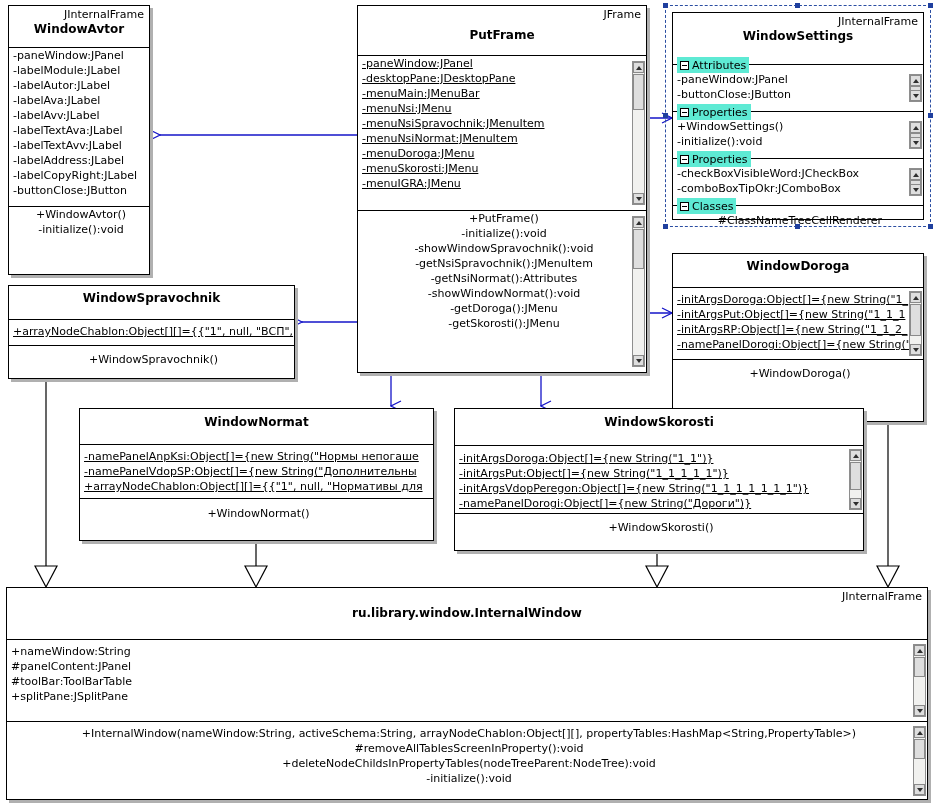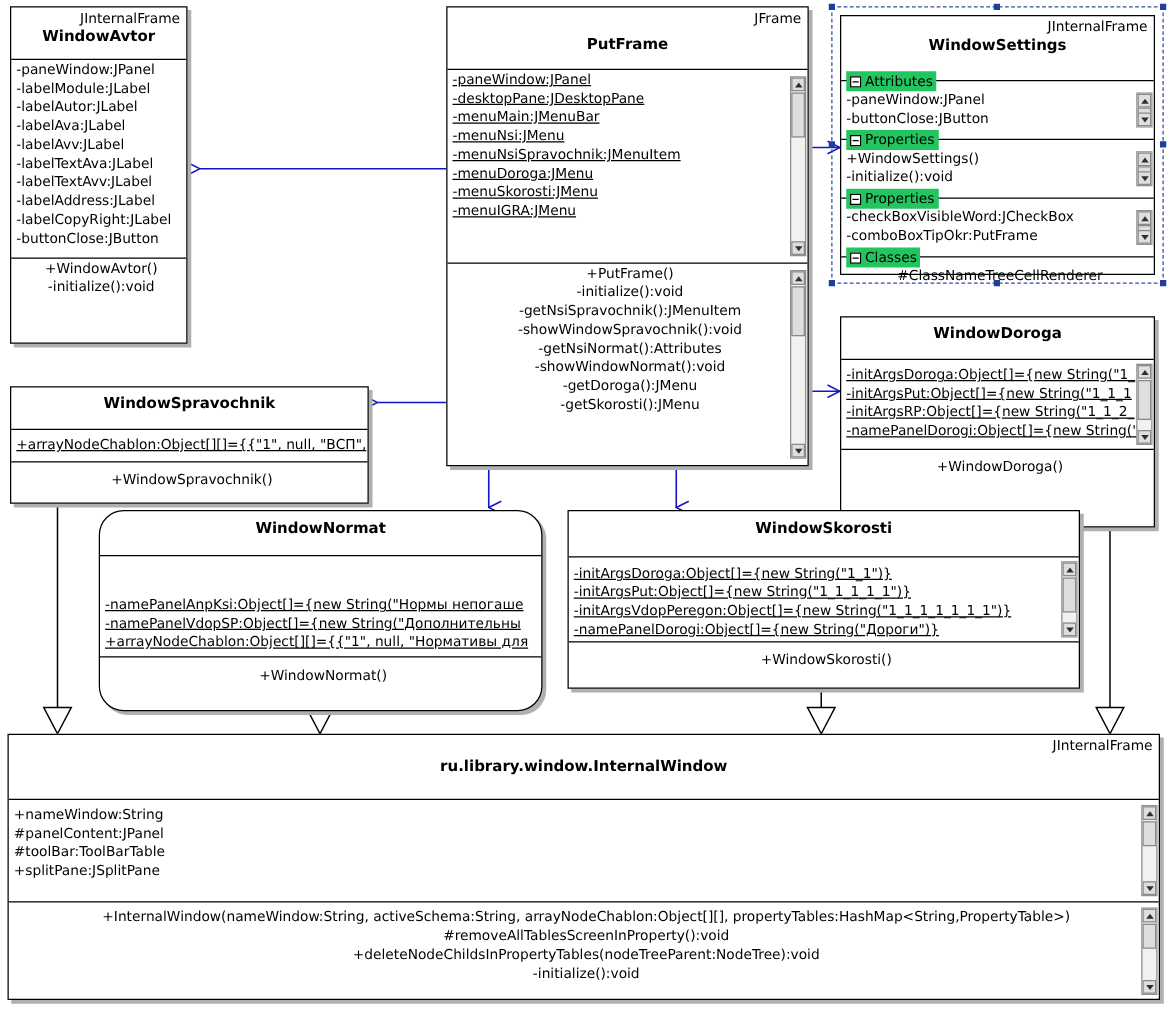--- a/index.html
+++ b/index.html
@@ -79,21 +79,21 @@
 
   
   .grouprow{
     position:relative;height:15px;line-height:15px;font-size:11px;
     padding-left:4px;white-space:nowrap;
   }
   .grouprow .gline{
     position:absolute;left:0;right:0;top:7px;border-top:1px solid #000;z-index:0;
   }
   .grouprow .gbox{
-    position:relative;display:inline-block;vertical-align:middle;background:#22c55e;
+    position:relative;display:inline-block;vertical-align:middle;background:#5eead4;
     padding:0 3px;z-index:1;
   }
   .gtoggle{
     display:inline-block;width:9px;height:9px;border:1px solid #000;box-sizing:border-box;
     position:relative;vertical-align:middle;background:#fff;margin-right:3px;
   }
   .gtoggle:before{
     content:"";position:absolute;left:1px;right:1px;top:3px;border-top:1px solid #000;
   }
   .glabel{vertical-align:middle;}
@@ -188,38 +188,39 @@
     <div class="uml-head" style="height:50px;">
       <span class="stereo">JFrame</span>
       <span class="cname" style="margin-top:6px;">PutFrame</span>
     </div>
     <div class="compart" style="height:155px;">
       <span class="feat stat">-paneWindow:JPanel</span>
       <span class="feat stat">-desktopPane:JDesktopPane</span>
       <span class="feat stat">-menuMain:JMenuBar</span>
       <span class="feat stat">-menuNsi:JMenu</span>
       <span class="feat stat">-menuNsiSpravochnik:JMenuItem</span>
+      <span class="feat stat">-menuNsiNormat:JMenuItem</span>
       <span class="feat stat">-menuDoroga:JMenu</span>
       <span class="feat stat">-menuSkorosti:JMenu</span>
       <span class="feat stat">-menuIGRA:JMenu</span>
       <div class="sbar" style="top:5px;bottom:5px;">
         <div class="arrow up">
             <i></i>
           </div>
         <div class="thumb" style="top:12px;height:36px;"></div>
         <div class="arrow dn">
             <i></i>
           </div>
       </div>
     </div>
     <div class="compart" style="height:161px;">
       <span class="feat">+PutFrame()</span>
       <span class="feat">-initialize():void</span>
+      <span class="feat">-showWindowSpravochnik():void</span>
       <span class="feat">-getNsiSpravochnik():JMenuItem</span>
-      <span class="feat">-showWindowSpravochnik():void</span>
       <span class="feat">-getNsiNormat():Attributes</span>
       <span class="feat">-showWindowNormat():void</span>
       <span class="feat">-getDoroga():JMenu</span>
       <span class="feat">-getSkorosti():JMenu</span>
       <div class="sbar" style="top:5px;bottom:5px;">
         <div class="arrow up">
             <i></i>
           </div>
         <div class="thumb" style="top:12px;height:40px;"></div>
         <div class="arrow dn">
@@ -286,21 +287,21 @@
     </div>
 
     <div class="grouprow">
       <div class="gline"></div>
       <span class="gbox">
         <span class="gtoggle"></span><span class="glabel">Properties</span>
       </span>
     </div>
     <div class="compart" style="height:32px;border-bottom:none;">
       <span class="feat">-checkBoxVisibleWord:JCheckBox</span>
-      <span class="feat">-comboBoxTipOkr:PutFrame</span>
+      <span class="feat">-comboBoxTipOkr:JComboBox</span>
       <div class="sbar" style="top:2px;bottom:2px;">
         <div class="arrow up">
             <i></i>
           </div>
         <div class="thumb" style="top:11px;height:7px;"></div>
         <div class="arrow dn">
             <i></i>
           </div>
       </div>
     </div>
@@ -309,21 +310,21 @@
       <div class="gline"></div>
       <span class="gbox">
         <span class="gtoggle"></span><span class="glabel">Classes</span>
       </span>
     </div>
     <div class="compart" style="height:17px;border-bottom:none;">
       <span class="feat">#ClassNameTreeCellRenderer</span>
     </div>
   </div>
 
-  <div class="uml" style="left:8px;top:285px;width:287px;height:94px;margin-top:24px;">
+  <div class="uml" style="left:8px;top:285px;width:287px;height:94px;">
     <div class="uml-head" style="height:28px;padding-top:4px;">
       <span class="cname">WindowSpravochnik</span>
     </div>
     <div class="compart" style="height:26px;padding-top:4px;">
       <span class="feat stat">+arrayNodeChablon:Object[][]={{"1", null, "ВСП",</span>
     </div>
     <div class="compart" style="height:38px;padding-top:6px;">
       <span class="feat">+WindowSpravochnik()</span>
     </div>
   </div>
@@ -345,25 +346,25 @@
         <div class="arrow dn">
             <i></i>
           </div>
       </div>
     </div>
     <div class="compart" style="height:35px;padding-top:6px;">
       <span class="feat">+WindowDoroga()</span>
     </div>
   </div>
 
-  <div class="uml" style="left:79px;top:408px;width:355px;height:161px;border-radius:20px;">
+  <div class="uml" style="left:79px;top:408px;width:355px;height:133px;">
     <div class="uml-head" style="height:36px;padding-top:5px;">
       <span class="cname">WindowNormat</span>
     </div>
-    <div class="compart" style="height:54px;padding-top:4px;margin-top:27px;">
+    <div class="compart" style="height:54px;padding-top:4px;">
       <span class="feat stat">-namePanelAnpKsi:Object[]={new String("Нормы непогаше</span>
       <span class="feat stat">-namePanelVdopSP:Object[]={new String("Дополнительны</span>
       <span class="feat stat">+arrayNodeChablon:Object[][]={{"1", null, "Нормативы для</span>
     </div>
     <div class="compart" style="height:41px;padding-top:7px;">
       <span class="feat">+WindowNormat()</span>
     </div>
   </div>
 
   <div class="uml" style="left:454px;top:408px;width:410px;height:143px;">

